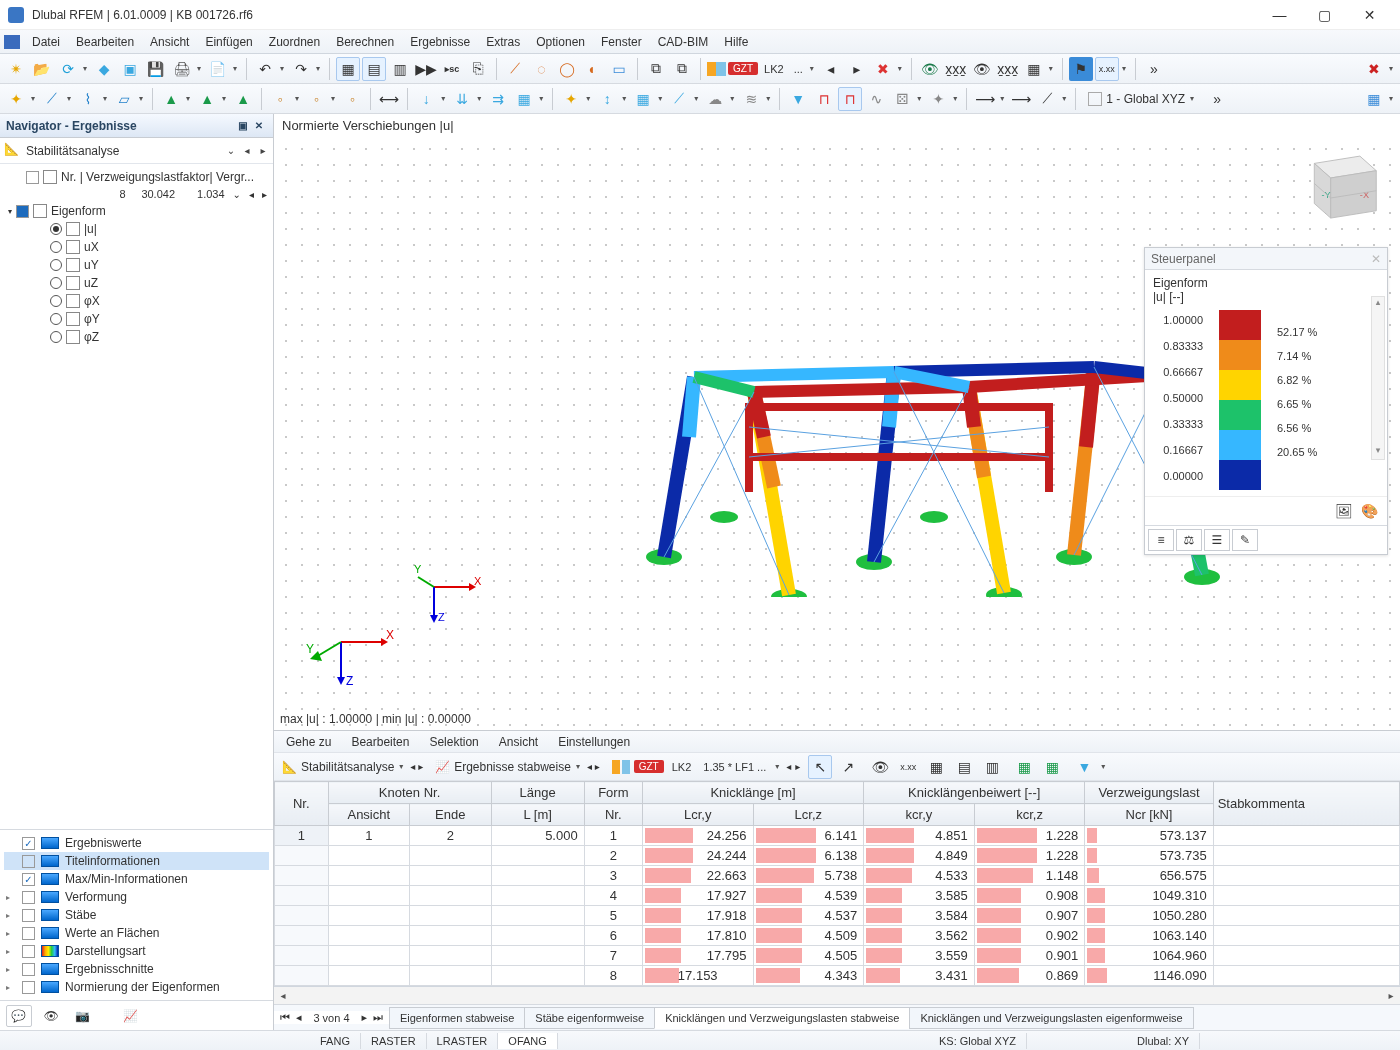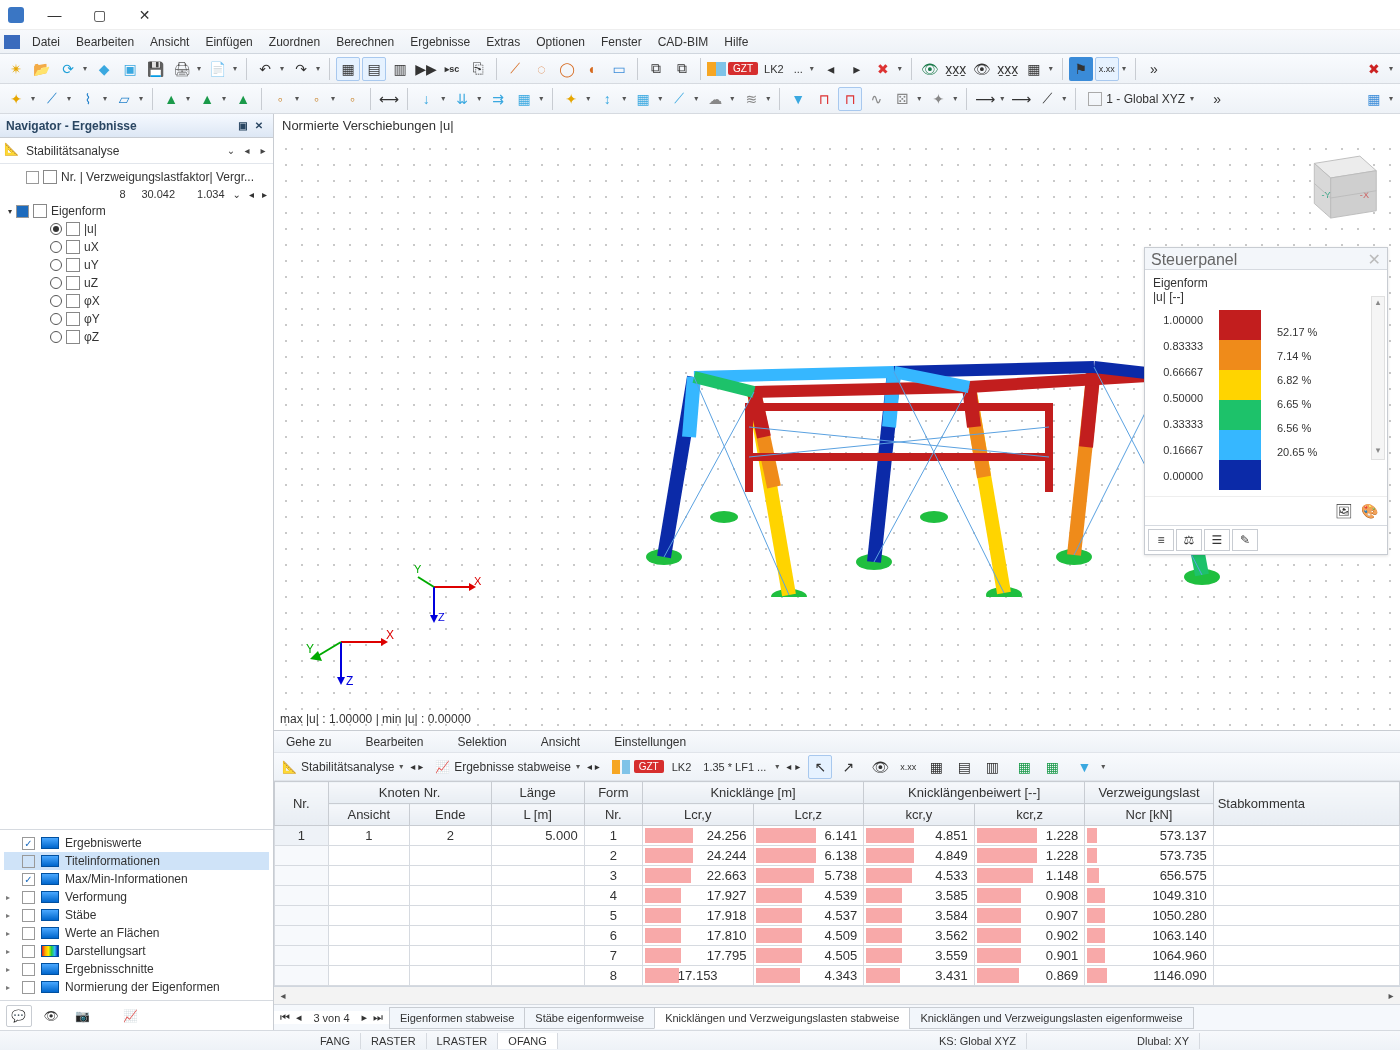--- a/index.html
+++ b/index.html
@@ -52,36 +52,36 @@
   .center { flex:1; display:flex; flex-direction:column; overflow:hidden; }
   .viewport-title { padding:4px 8px; font-size:13px; }
   .viewport { flex:1; position:relative; background:#fff; overflow:hidden; }
   .dots { position:absolute; inset:0; background-image: radial-gradient(#c9c9c9 1px, transparent 1px); background-size:16px 16px; background-position: 4px 4px; }
   .model-img { position:absolute; left:300px; top:120px; width:700px; height:340px; }
   .axis { position:absolute; font-size:11px; }
   .minmax { position:absolute; left:6px; bottom:4px; font-size:12px; }
   .cube { position:absolute; right:16px; top:10px; width:92px; height:82px; }
 
   .steuer { position:absolute; right:12px; top:110px; width:244px; background:#fff; border:1px solid #c8ccd2; box-shadow:0 1px 3px rgba(0,0,0,.12); }
-  .steuer .hd { height:22px; background:#f3f6fa; border-bottom:1px solid #d6dae0; display:flex; align-items:flex-end; padding:0 6px; font-size:16px; color:#666; }
+  .steuer .hd { height:22px; background:#f3f6fa; border-bottom:1px solid #d6dae0; display:flex; align-items:center; padding:0 6px; font-size:12px; color:#666; }
   .steuer .hd .sp { flex:1; }
   .steuer .body { padding:6px 8px; font-size:12px; }
   .legend { display:flex; gap:16px; margin-top:6px; align-items:flex-start; position:relative; }
   .legend .vals { width:50px; display:flex; flex-direction:column; gap:14px; text-align:right; font-size:11px; padding-top:4px; }
   .legend .bars { display:flex; flex-direction:column; }
   .legend .bar { width:42px; height:30px; }
   .legend .pcts { flex:1; display:flex; flex-direction:column; gap:12px; font-size:11px; padding-top:16px; }
   .steuer .scroll { position:absolute; right:2px; top:26px; bottom:36px; width:14px; background:#f5f5f5; border:1px solid #e0e0e0; }
   .steuer .ftabs { display:flex; border-top:1px solid #d6dae0; padding:3px; gap:2px; }
   .steuer .ftab { width:26px; height:22px; border:1px solid #c8ccd2; display:flex; align-items:center; justify-content:center; }
   .steuer .sliders { display:flex; justify-content:flex-end; gap:4px; padding:4px 6px; border-top:1px solid #eee; }
 
   .table-panel { height: 300px; display:flex; flex-direction:column; border-top:1px solid #c8ccd2; }
   .tp-title { height:22px; background:linear-gradient(#e9f0f9,#d4e1f1); padding:3px 8px; font-size:12px; font-weight:600; color:#2a4662; display:flex; align-items:center; justify-content:space-between; }
-  .tp-menu { height:22px; display:flex; align-items:center; padding:0 4px; gap:18px; font-size:12px; background:linear-gradient(#f8fafd,#eef2f7); border-bottom:1px solid #e0e4ea; }
+  .tp-menu { height:22px; display:flex; align-items:center; padding:0 4px; gap:4px; font-size:12px; background:linear-gradient(#f8fafd,#eef2f7); border-bottom:1px solid #e0e4ea; }
   .tp-menu .mi { padding:2px 8px; }
   .tp-tools { height:28px; display:flex; align-items:center; padding:2px 4px; gap:4px; background:linear-gradient(#f8fafd,#eef2f7); border-bottom:1px solid #e0e4ea; }
   .tp-tools .combo { display:flex; align-items:center; gap:4px; padding:2px 4px; }
   .tp-body { flex:1; overflow:auto; position:relative; }
   table.data { width:100%; border-collapse:collapse; font-size:13px; }
   table.data th { background:linear-gradient(#f6f8fb,#e8edf3); border:1px solid #c8ccd2; padding:3px 4px; font-weight:400; color:#333; }
   table.data td { border:1px solid #d6dae0; padding:2px 6px; text-align:right; height:19px; }
   table.data td.c { text-align:center; }
   .pink { position:relative; }
   .pink::before { content:""; position:absolute; left:2px; top:2px; bottom:2px; background:#f8a9a9; }
@@ -94,20 +94,21 @@
   .tptab.active { background:#fff; border-bottom-color:#fff; }
 
   .status { height:20px; display:flex; align-items:center; background:linear-gradient(#f7f9fc,#eef2f7); border-top:1px solid #d6dae0; font-size:11px; }
   .status .blk { padding:2px 10px; border-right:1px solid #d6dae0; }
 </style>
 </head>
 <body>
 
 <div class="titlebar">
   <div class="icon"></div>
+  <div class="title">Dlubal RFEM | 6.01.0009 | KB 001726.rf6</div>
   <div class="winbtns">
     <div class="winbtn">—</div>
     <div class="winbtn">▢</div>
     <div class="winbtn close">✕</div>
   </div>
 </div>
 
 <div class="menubar">
   <span style="width:16px;height:14px;background:#3a6bbd;margin-right:4px;display:inline-block;"></span>
   <span id="menus"><span class="menuitem">Datei</span><span class="menuitem">Bearbeiten</span><span class="menuitem">Ansicht</span><span class="menuitem">Einfügen</span><span class="menuitem">Zuordnen</span><span class="menuitem">Berechnen</span><span class="menuitem">Ergebnisse</span><span class="menuitem">Extras</span><span class="menuitem">Optionen</span><span class="menuitem">Fenster</span><span class="menuitem">CAD-BIM</span><span class="menuitem">Hilfe</span></span>

